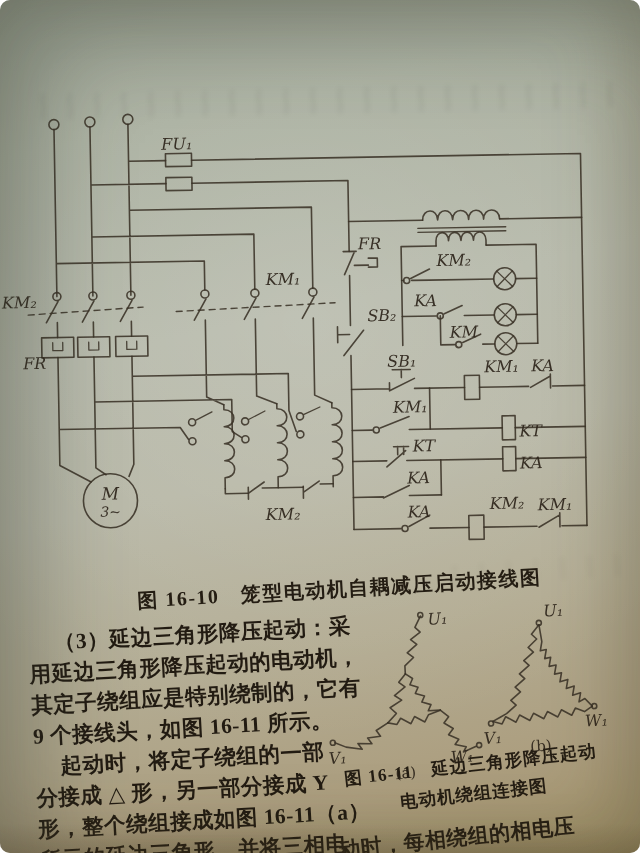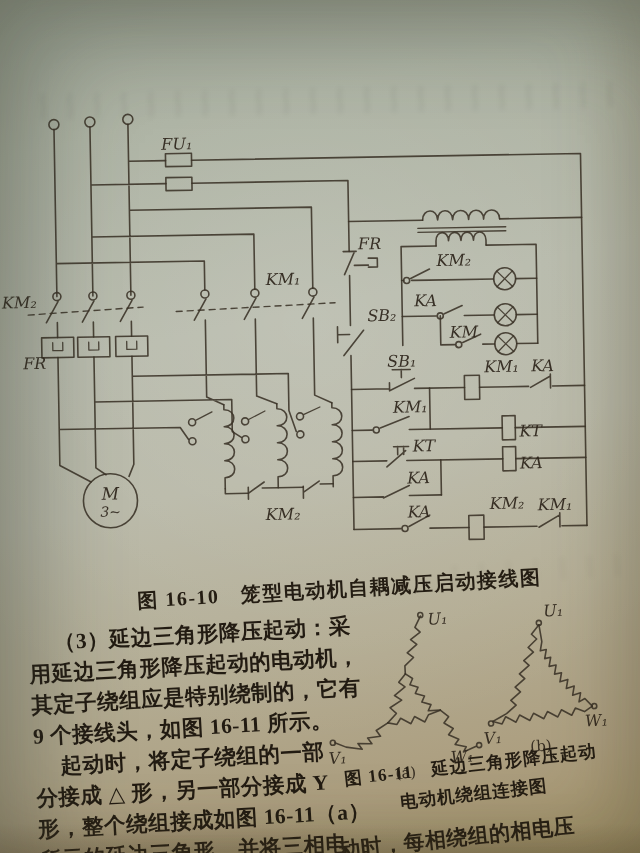--- a/index.html
+++ b/index.html
@@ -2,20 +2,21 @@
 <html><head>
 <meta charset="utf-8">
 <style>
   html,body{margin:0;padding:0;}
   .page{
     position:relative; width:640px; height:853px; overflow:hidden;
     background:
       radial-gradient(120% 80% at 48% 38%, rgba(255,255,255,0.14), rgba(0,0,0,0) 62%),
       linear-gradient(168deg,#99a091 0%,#aab0a0 16%,#b5b8a9 38%,#b7b7a6 54%,#b3ac93 72%,#ac9e7f 88%,#a29369 100%);
     font-family:"Liberation Serif","DejaVu Serif",serif;
+    border-radius:10px;
   }
   .vignette{position:absolute; inset:0; pointer-events:none;
     box-shadow: inset 45px 35px 90px rgba(45,52,42,.30), inset -25px -15px 70px rgba(75,62,35,.25);
   }
   .bottomshade{position:absolute; left:0; right:0; bottom:0; height:30px; pointer-events:none;
     background:linear-gradient(to bottom, rgba(60,45,20,0), rgba(60,45,20,.16));}
   .ghost{position:absolute; pointer-events:none; opacity:.09; filter:blur(2.5px);
     background:repeating-linear-gradient(91deg, transparent 0 13px, rgba(55,55,50,.75) 13px 17px, transparent 17px 27px);}
   svg{position:absolute; overflow:visible;}
   svg path, svg circle, svg rect, svg polyline, svg line{

